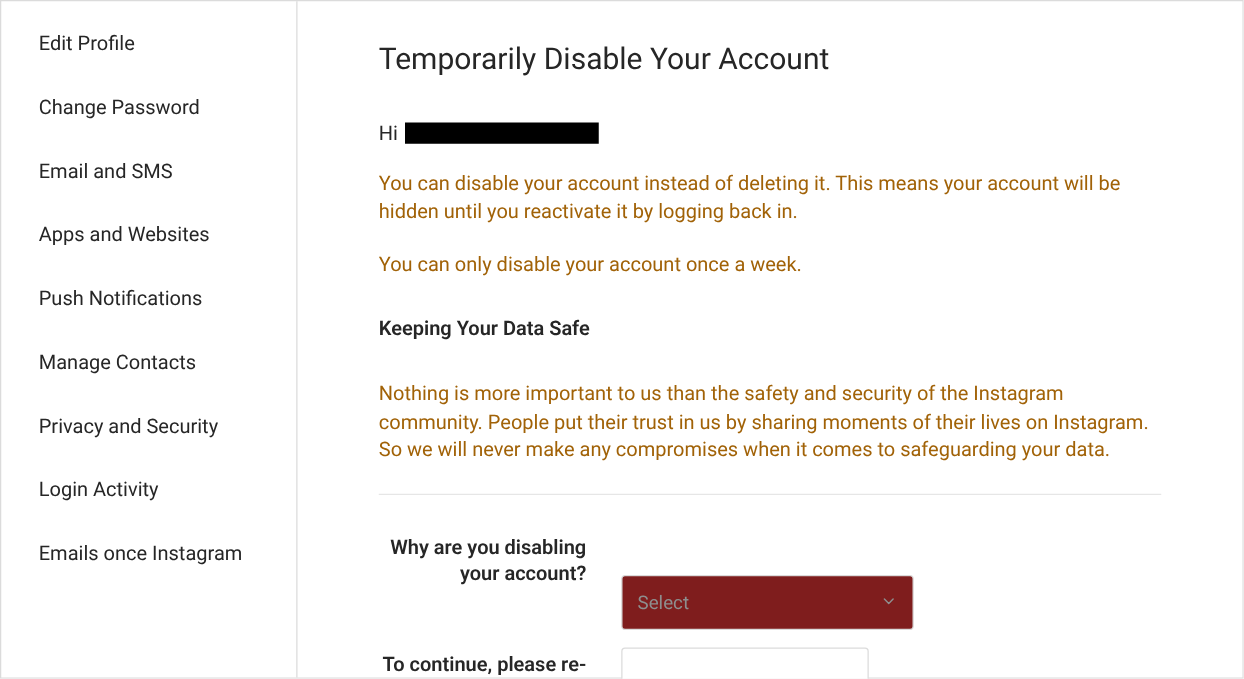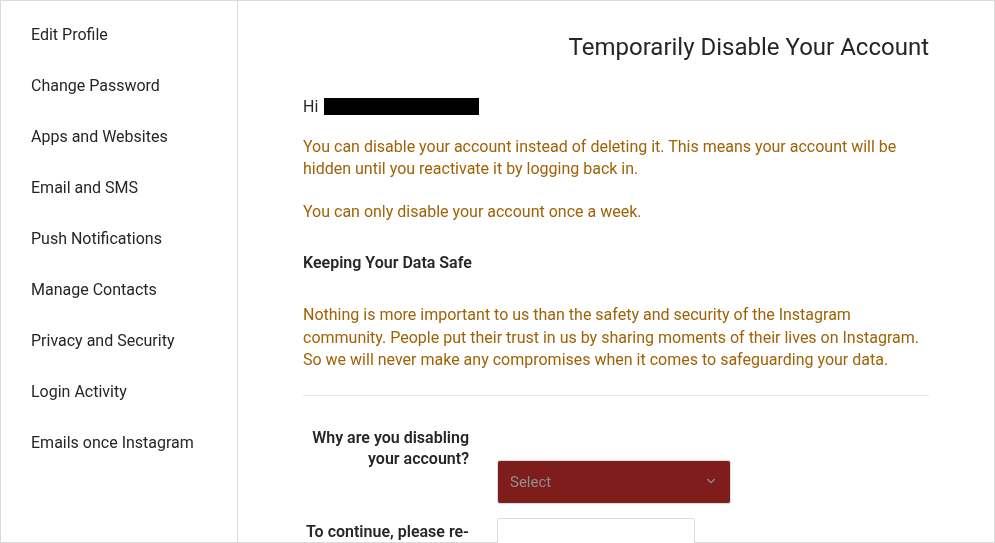--- a/index.html
+++ b/index.html
@@ -33,21 +33,20 @@
     }
     .main {
       flex: 1;
       padding: 32px 65px 0 65px;
     }
     .page-title {
       font-size: 24px;
       font-weight: 400;
       color: #262626;
       margin-bottom: 36px;
-      text-align: right;
     }
     .greeting-row {
       font-size: 16px;
       margin-bottom: 20px;
       display: flex;
       align-items: center;
     }
     .redacted {
       display: inline-block;
       width: 155px;
@@ -133,22 +132,22 @@
       flex-direction: column;
     }
   </style>
 </head>
 <body>
 
 <div class="container">
   <nav class="sidebar">
     <div class="sidebar-item">Edit Profile</div>
     <div class="sidebar-item">Change Password</div>
+    <div class="sidebar-item">Email and SMS</div>
     <div class="sidebar-item">Apps and Websites</div>
-    <div class="sidebar-item">Email and SMS</div>
     <div class="sidebar-item">Push Notifications</div>
     <div class="sidebar-item">Manage Contacts</div>
     <div class="sidebar-item">Privacy and Security</div>
     <div class="sidebar-item">Login Activity</div>
     <div class="sidebar-item">Emails once Instagram</div>
   </nav>
 
   <main class="main">
     <h1 class="page-title">Temporarily Disable Your Account</h1>
 

